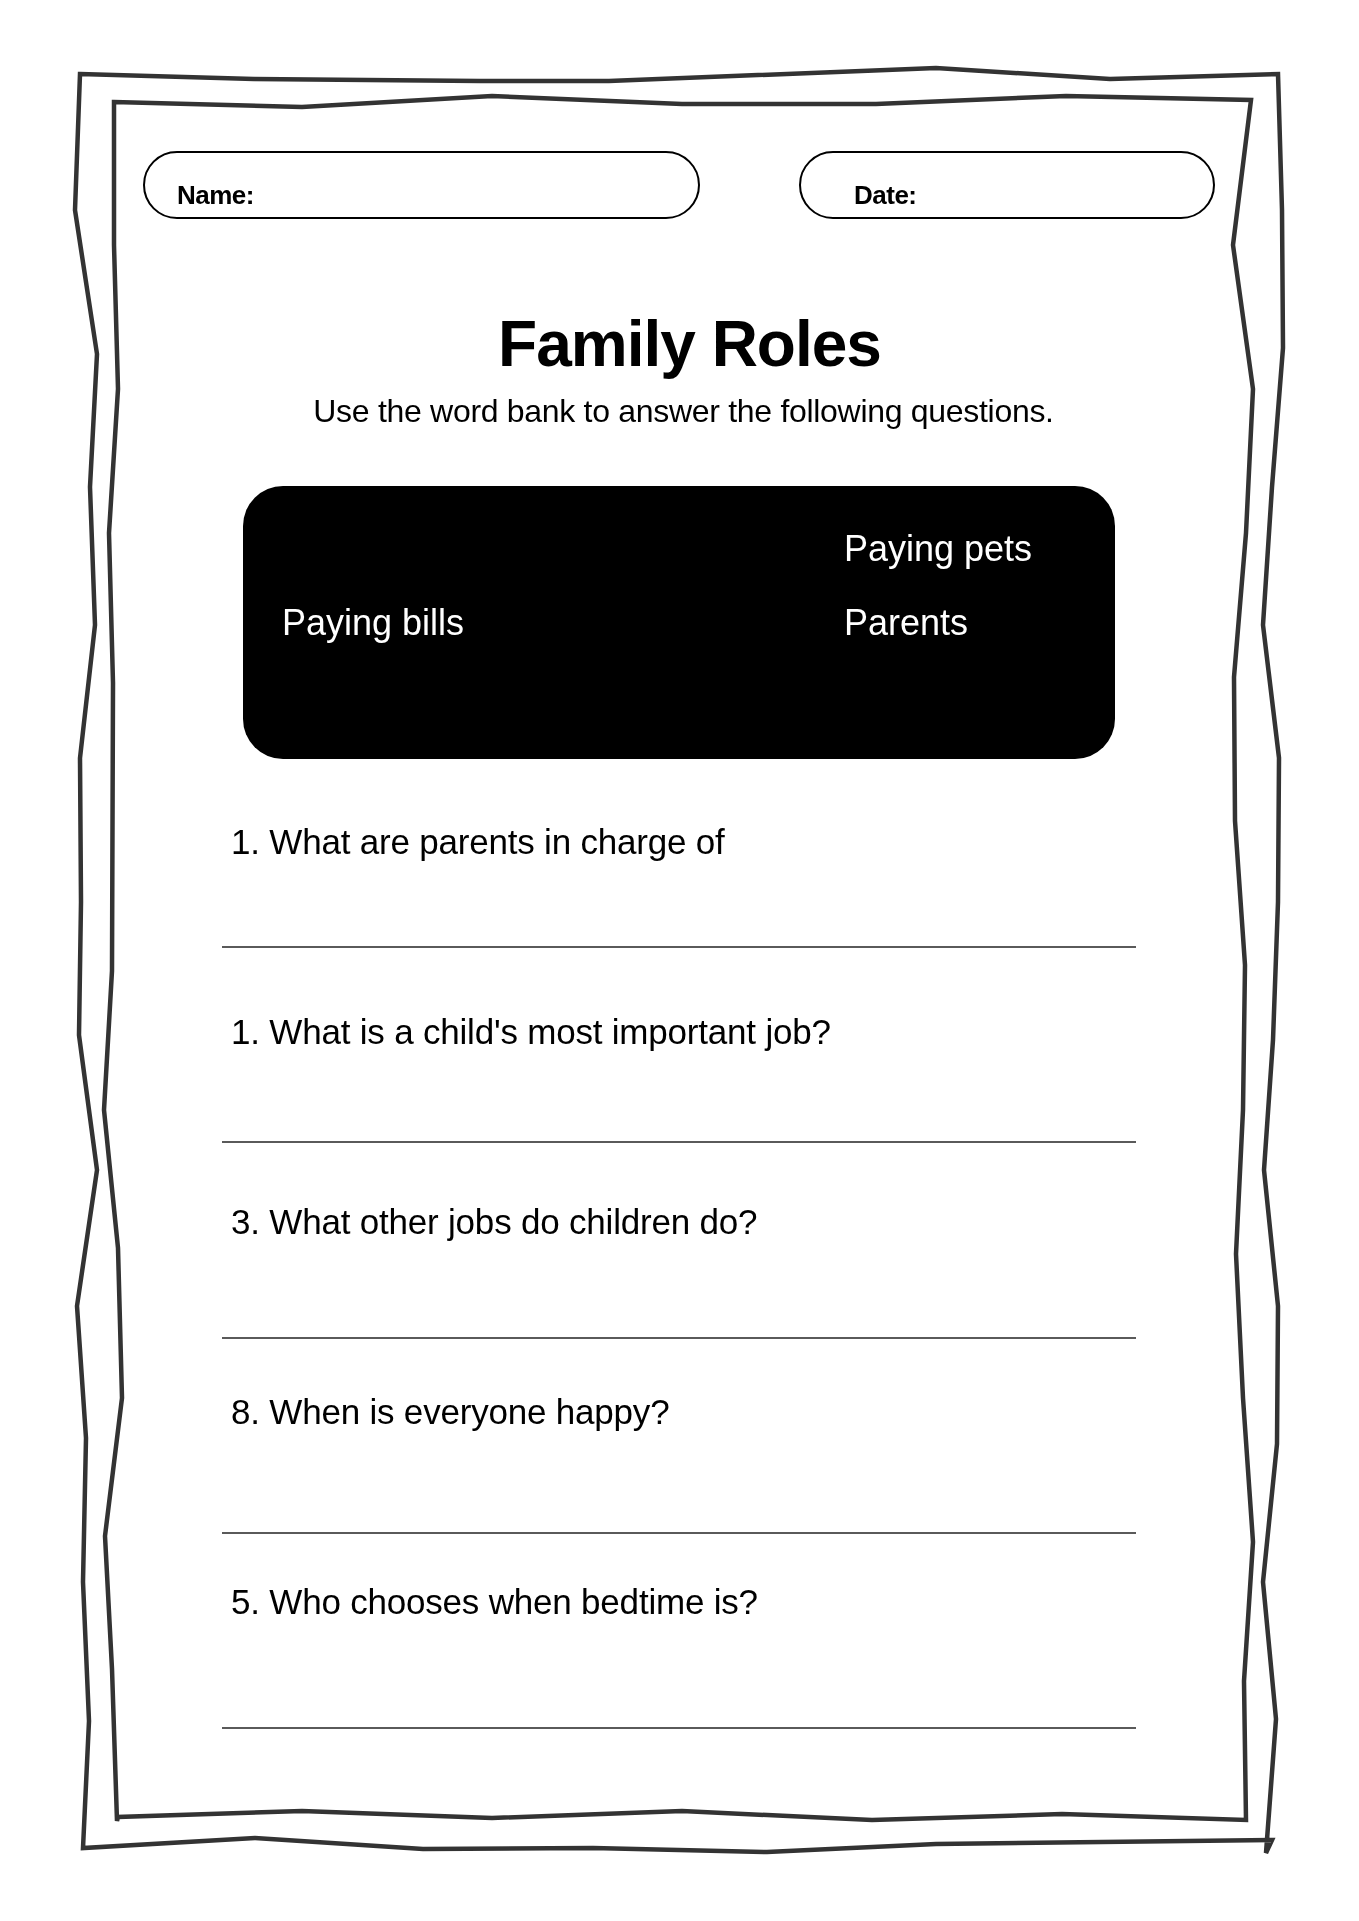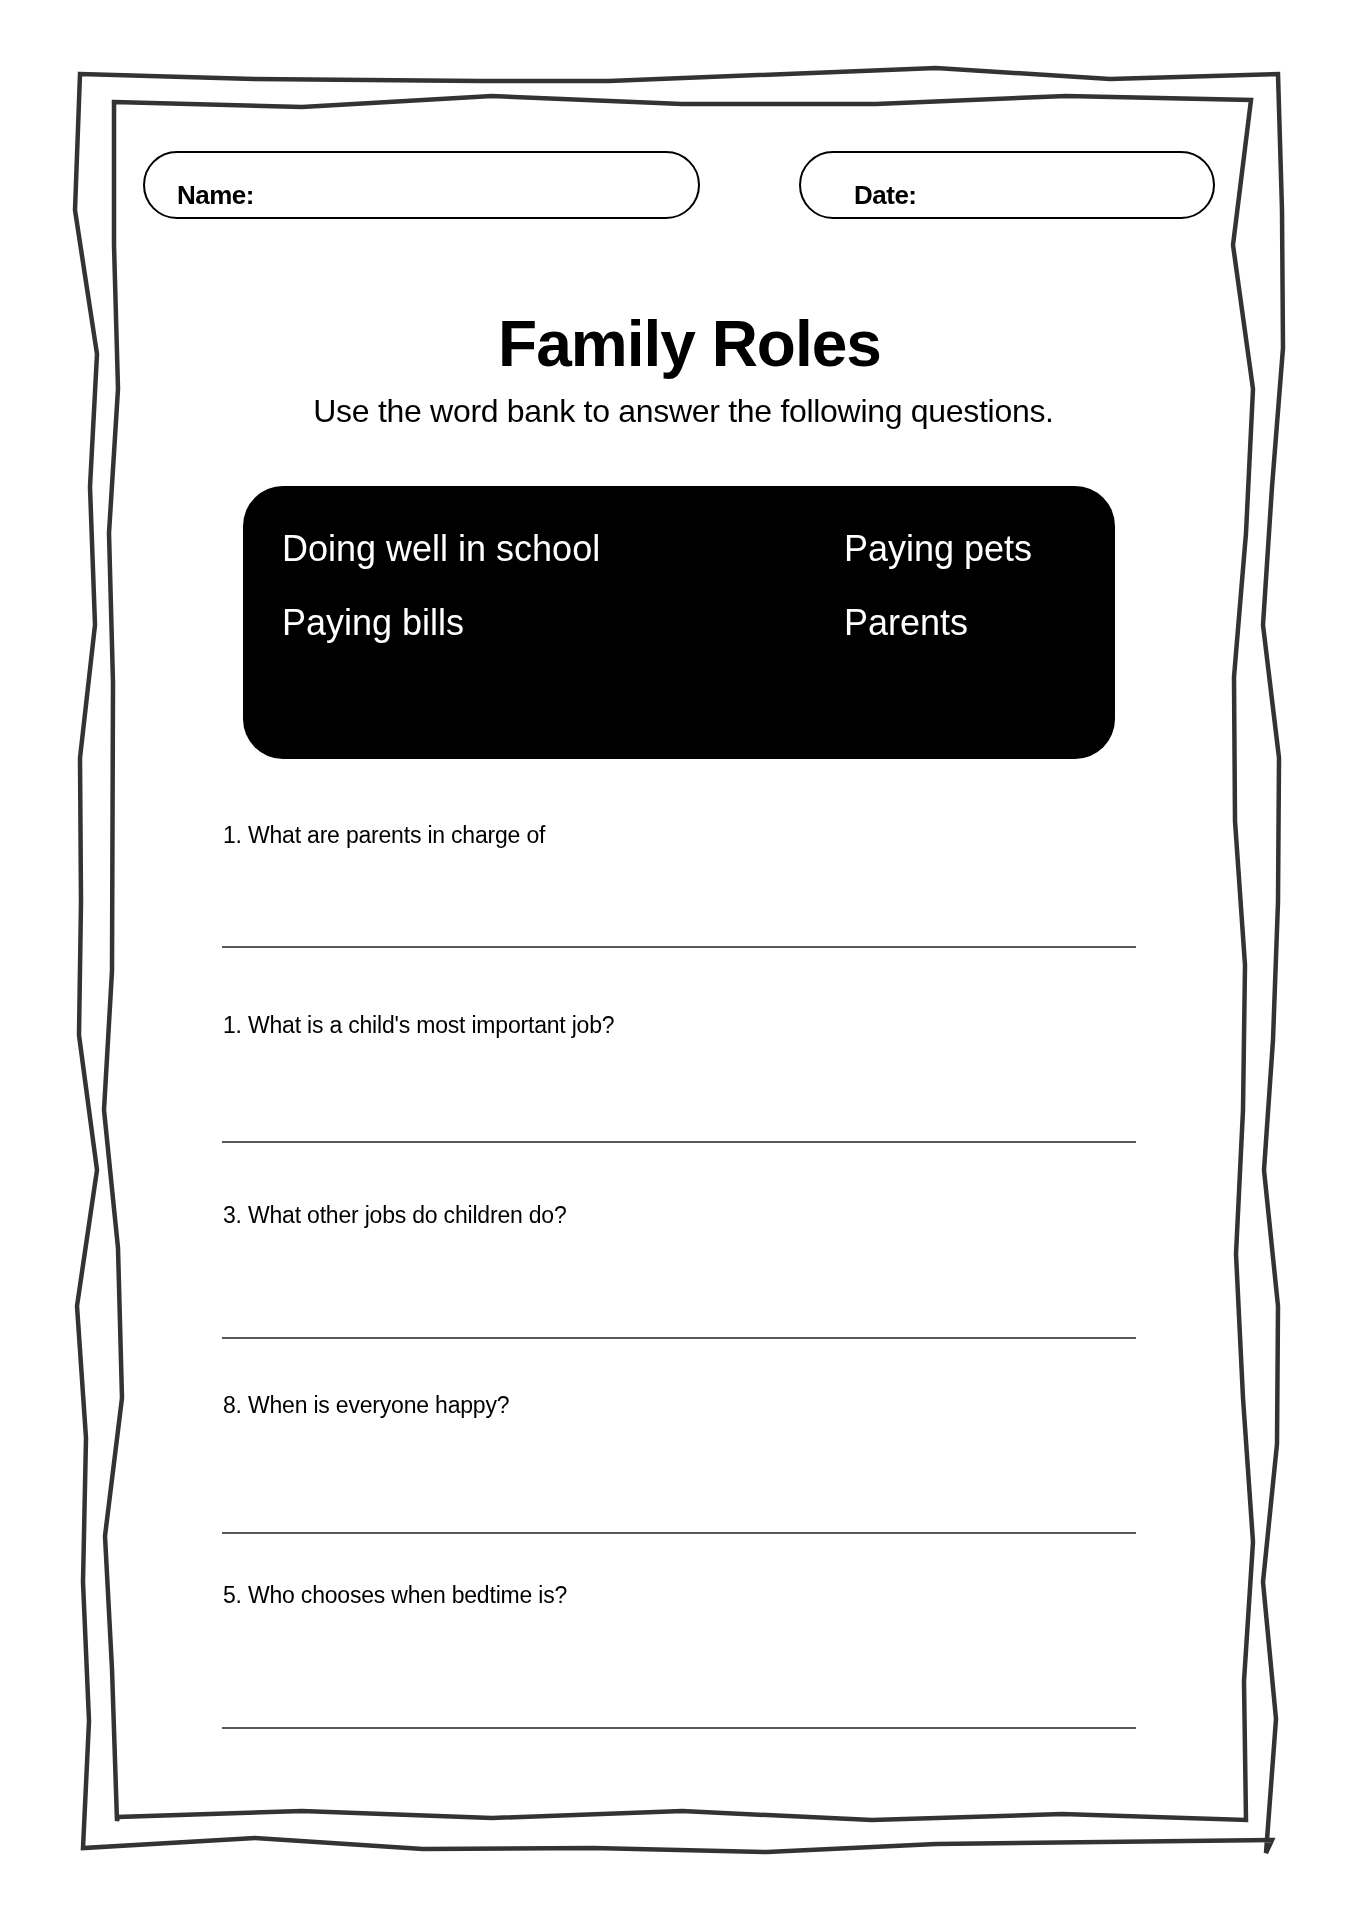--- a/index.html
+++ b/index.html
@@ -7,21 +7,21 @@
   .frame { position:absolute; left:0; top:0; width:1359px; height:1921px; }
   .pill { position:absolute; height:68px; border:2.5px solid #000; border-radius:36px; box-sizing:border-box; background:#fff; }
   .pill-label { position:absolute; left:32px; top:27px; font-size:26px; font-weight:bold; letter-spacing:-0.5px; }
   #name-pill { left:143px; top:151px; width:557px; }
   #date-pill { left:799px; top:151px; width:416px; }
   #date-pill .pill-label { left:33px;margin-left:20px; }
   .title { position:absolute; left:0; width:1359px; top:312px; text-align:center; font-size:64px; font-weight:bold; letter-spacing:-1px; line-height:1; padding-left:20px; box-sizing:border-box; }
   .subtitle { position:absolute; left:246px; width:875px; top:395px; text-align:center; font-size:32px; line-height:1; letter-spacing:-0.3px; }
   .bank { position:absolute; left:243px; top:486px; width:872px; height:273px; background:#000; border-radius:40px; }
   .bank-item { position:absolute; color:#fff; font-size:36px; line-height:1; white-space:nowrap; }
-  .q { position:absolute; left:223px; font-size:23px; line-height:1; white-space:nowrap; letter-spacing:-0.2px; }
+  .q { position:absolute; left:231px; font-size:35px; line-height:1; white-space:nowrap; letter-spacing:-0.2px; }
   .line { position:absolute; left:222px; width:914px; height:2px; background:#5a5a5a; }
 </style>
 </head>
 <body>
 
 <svg class="frame" viewBox="0 0 1359 1921" xmlns="http://www.w3.org/2000/svg">
   <polygon fill="none" stroke="#333" stroke-width="4.5" stroke-linejoin="miter" points="80,74 254,79 480,81 609,81 936,68 1110,79 1278,74
             1282,210 1283,348 1272,487 1263,625 1279,758 1278,902 1273,1040 1264,1170 1278,1306 1277,1444 1263,1582 1276,1719 1266,1853
             1272,1840 936,1844 767,1852 593,1848 423,1849 255,1838 83,1848
             89,1721 83,1582 86,1438 77,1306 97,1170 79,1035 81,902 80,758 95,625 90,487 97,354 75,210"></polygon>
@@ -35,21 +35,20 @@
   <span class="pill-label">Name:</span>
 </div>
 <div class="pill" id="date-pill">
   <span class="pill-label">Date:</span>
 </div>
 
 <div class="title">Family Roles</div>
 <div class="subtitle">Use the word bank to answer the following questions.</div>
 
 <div class="bank">
-  <span class="bank-item" style="left:39px; top:45px;">Doing well in school</span>
   <span class="bank-item" style="left:39px; top:119px;">Paying bills</span>
   <span class="bank-item" style="left:601px; top:45px;">Paying pets</span>
   <span class="bank-item" style="left:601px; top:119px;">Parents</span>
 </div>
 
 <div class="q" style="top:824px;">1. What are parents in charge of</div>
 <div class="line" style="top:946px;"></div>
 
 <div class="q" style="top:1014px;">1. What is a child's most important job?</div>
 <div class="line" style="top:1141px;"></div>

